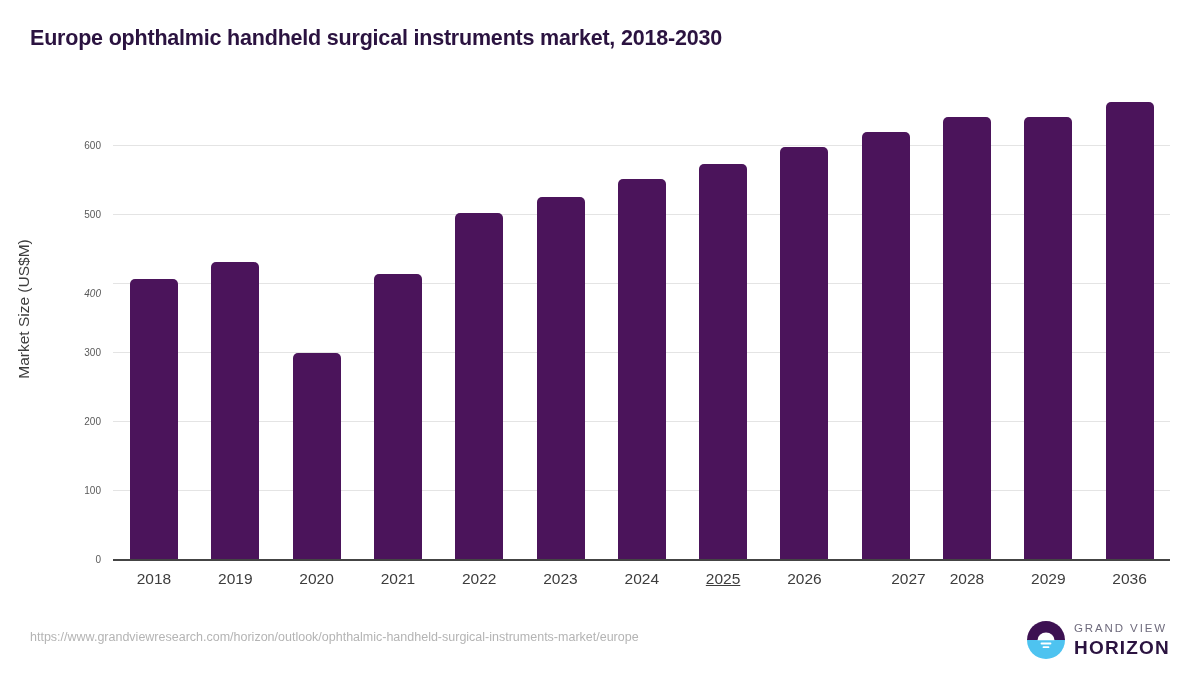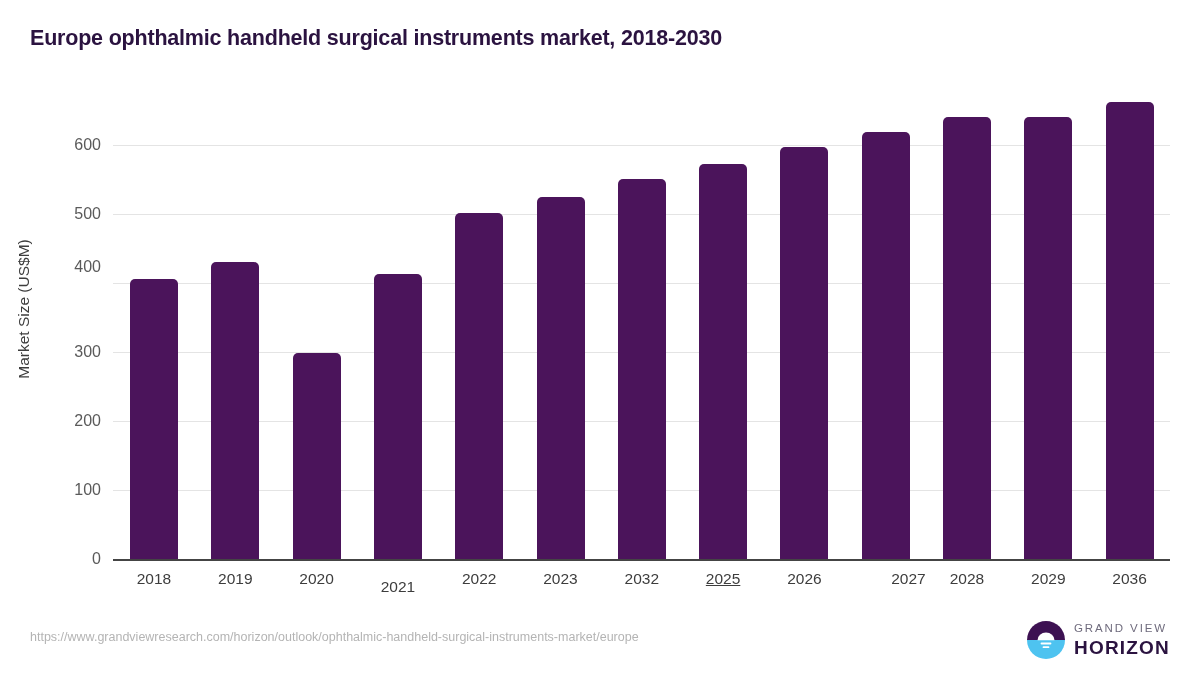--- a/index.html
+++ b/index.html
@@ -66,21 +66,21 @@
     background: #4b145b;
     border-radius: 5px 5px 0 0;
   }
 
   
   .y-tick {
     position: absolute;
     right: 0;
     width: 60px;
     text-align: right;
-    font-size: 16px;
+    font-size: 10px;
     color: #5a5a5a;
     transform: translateY(-50%);
     white-space: nowrap;
   }
   #y-ticks {
     position: absolute;
     left: 33px;
     top: 100px;
     width: 68px;
     height: 459px;
@@ -173,21 +173,21 @@
 
   <div id="y-axis-title-wrap">
     <div id="y-axis-title">Market Size (US$M)</div>
   </div>
 
   <div id="y-ticks">
       <div class="y-tick" style="top: 459px;">0</div>
       <div class="y-tick" style="top: 389.977px;">100</div>
       <div class="y-tick" style="top: 320.955px;">200</div>
       <div class="y-tick" style="top: 251.932px;">300</div>
-      <div class="y-tick" style="top: 167px;">400</div>
+      <div class="y-tick" style="top: 193px; font-style: italic;">400</div>
       <div class="y-tick" style="top: 113.887px;">500</div>
       <div class="y-tick" style="top: 44.8647px;">600</div>
     </div>
 
   <div id="plot-area">
     <div id="gridlines">
         <div class="gridline" style="top: 389.977px;"></div>
         <div class="gridline" style="top: 320.955px;"></div>
         <div class="gridline" style="top: 251.932px;"></div>
         <div class="gridline" style="top: 182.91px;"></div>
@@ -209,24 +209,24 @@
         <div class="bar" title="2029: 641" style="left: 911.3px; height: 442.435px; background: rgb(75, 20, 91);"></div>
         <div class="bar" title="2030: 662" style="left: 992.6px; height: 456.929px; background: rgb(75, 20, 91);"></div>
       </div>
     <div id="baseline"></div>
   </div>
 
   <div id="x-ticks">
       <div class="x-tick" style="left: 1px;">2018</div>
       <div class="x-tick" style="left: 82.3px;">2019</div>
       <div class="x-tick" style="left: 163.6px;">2020</div>
-      <div class="x-tick" style="left: 244.9px; margin-top: 8px;">2021</div>
+      <div class="x-tick" style="left: 244.9px;">2021</div>
       <div class="x-tick" style="left: 326.2px;">2022</div>
       <div class="x-tick" style="left: 407.5px;">2023</div>
-      <div class="x-tick" style="left: 488.8px;">2032</div>
+      <div class="x-tick" style="left: 488.8px;">2024</div>
       <div class="x-tick" style="left: 570.1px; text-decoration: underline;">2025</div>
       <div class="x-tick" style="left: 651.4px;">2026</div>
       <div class="x-tick" style="left: 732.7px; text-align: right;">2027</div>
       <div class="x-tick" style="left: 814px;">2028</div>
       <div class="x-tick" style="left: 895.3px;">2029</div>
       <div class="x-tick" style="left: 976.6px;">2036</div>
     </div>
 
   <div id="source-url">https://www.grandviewresearch.com/horizon/outlook/ophthalmic-handheld-surgical-instruments-market/europe</div>
 

